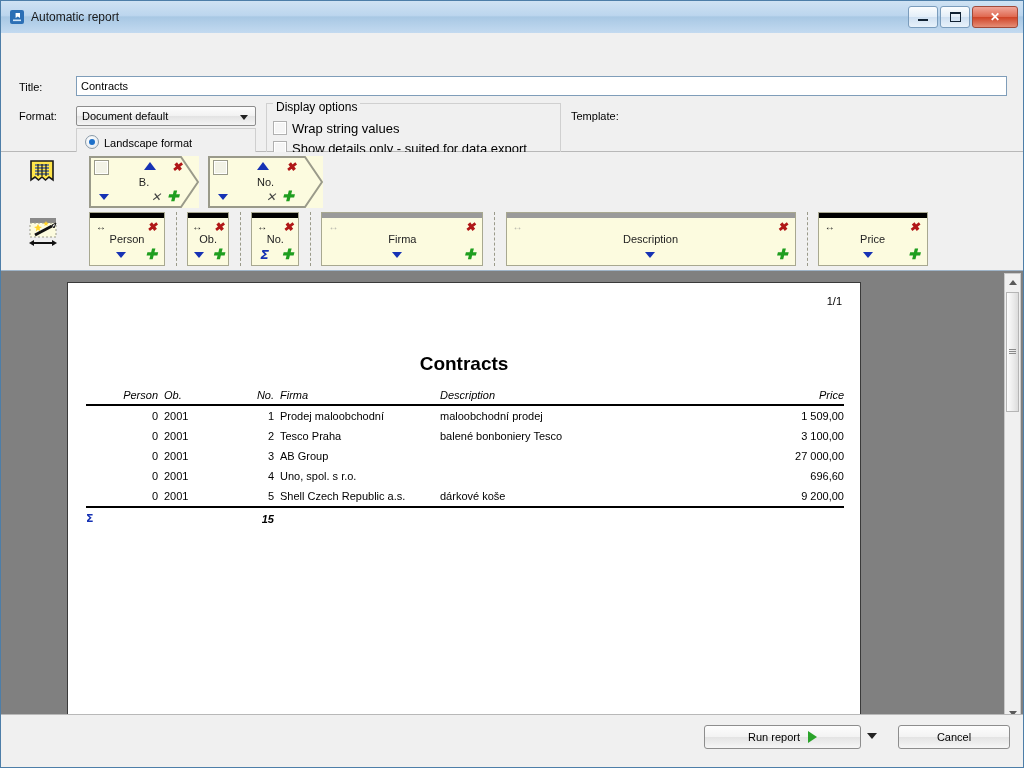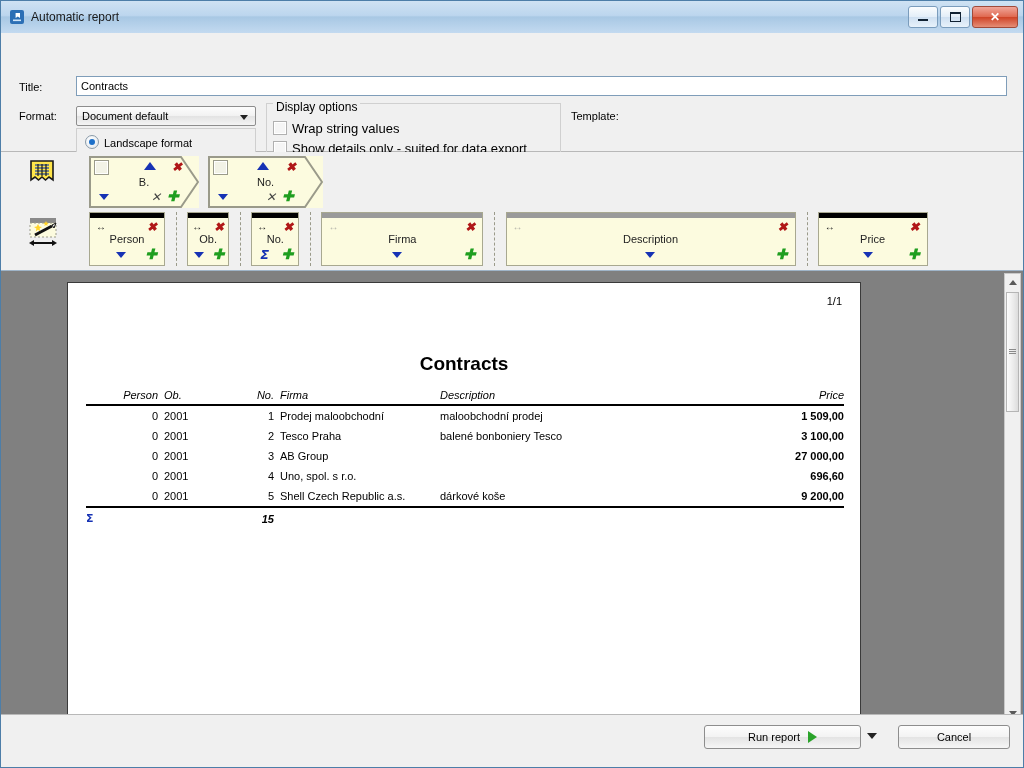--- a/index.html
+++ b/index.html
@@ -202,21 +202,21 @@
   table.rep th {
     font-style:italic; font-weight:normal; padding:1px 0 3px 0;
     border-bottom:2px solid #000;
   }
   table.rep td { padding:4px 0 4px 0; }
   .c-person { width:72px; text-align:right; padding-right:6px !important;}
   .c-ob     { width:52px; text-align:left; }
   .c-no     { width:58px; text-align:right; padding-right:6px !important;}
   .c-firma  { width:160px; text-align:left; }
   .c-desc   { width:300px; text-align:left; }
-  .c-price  { text-align:right;font-weight:bold; }
+  .c-price  { text-align:right; }
   table.rep tr.sumrow td {
     border-top:2px solid #000; font-style:italic; font-weight:bold; padding-top:4px;
   }
   .sum-sigma { color:#1632b4; font-weight:bold; font-style:normal; font-family:"DejaVu Sans", sans-serif;}
 
   
   .vscroll {
     position:absolute; right:2px; top:272px; width:17px; height:449px;
     background:#f0f0f0; border:1px solid #c9c9c9; box-sizing:border-box;
   }

